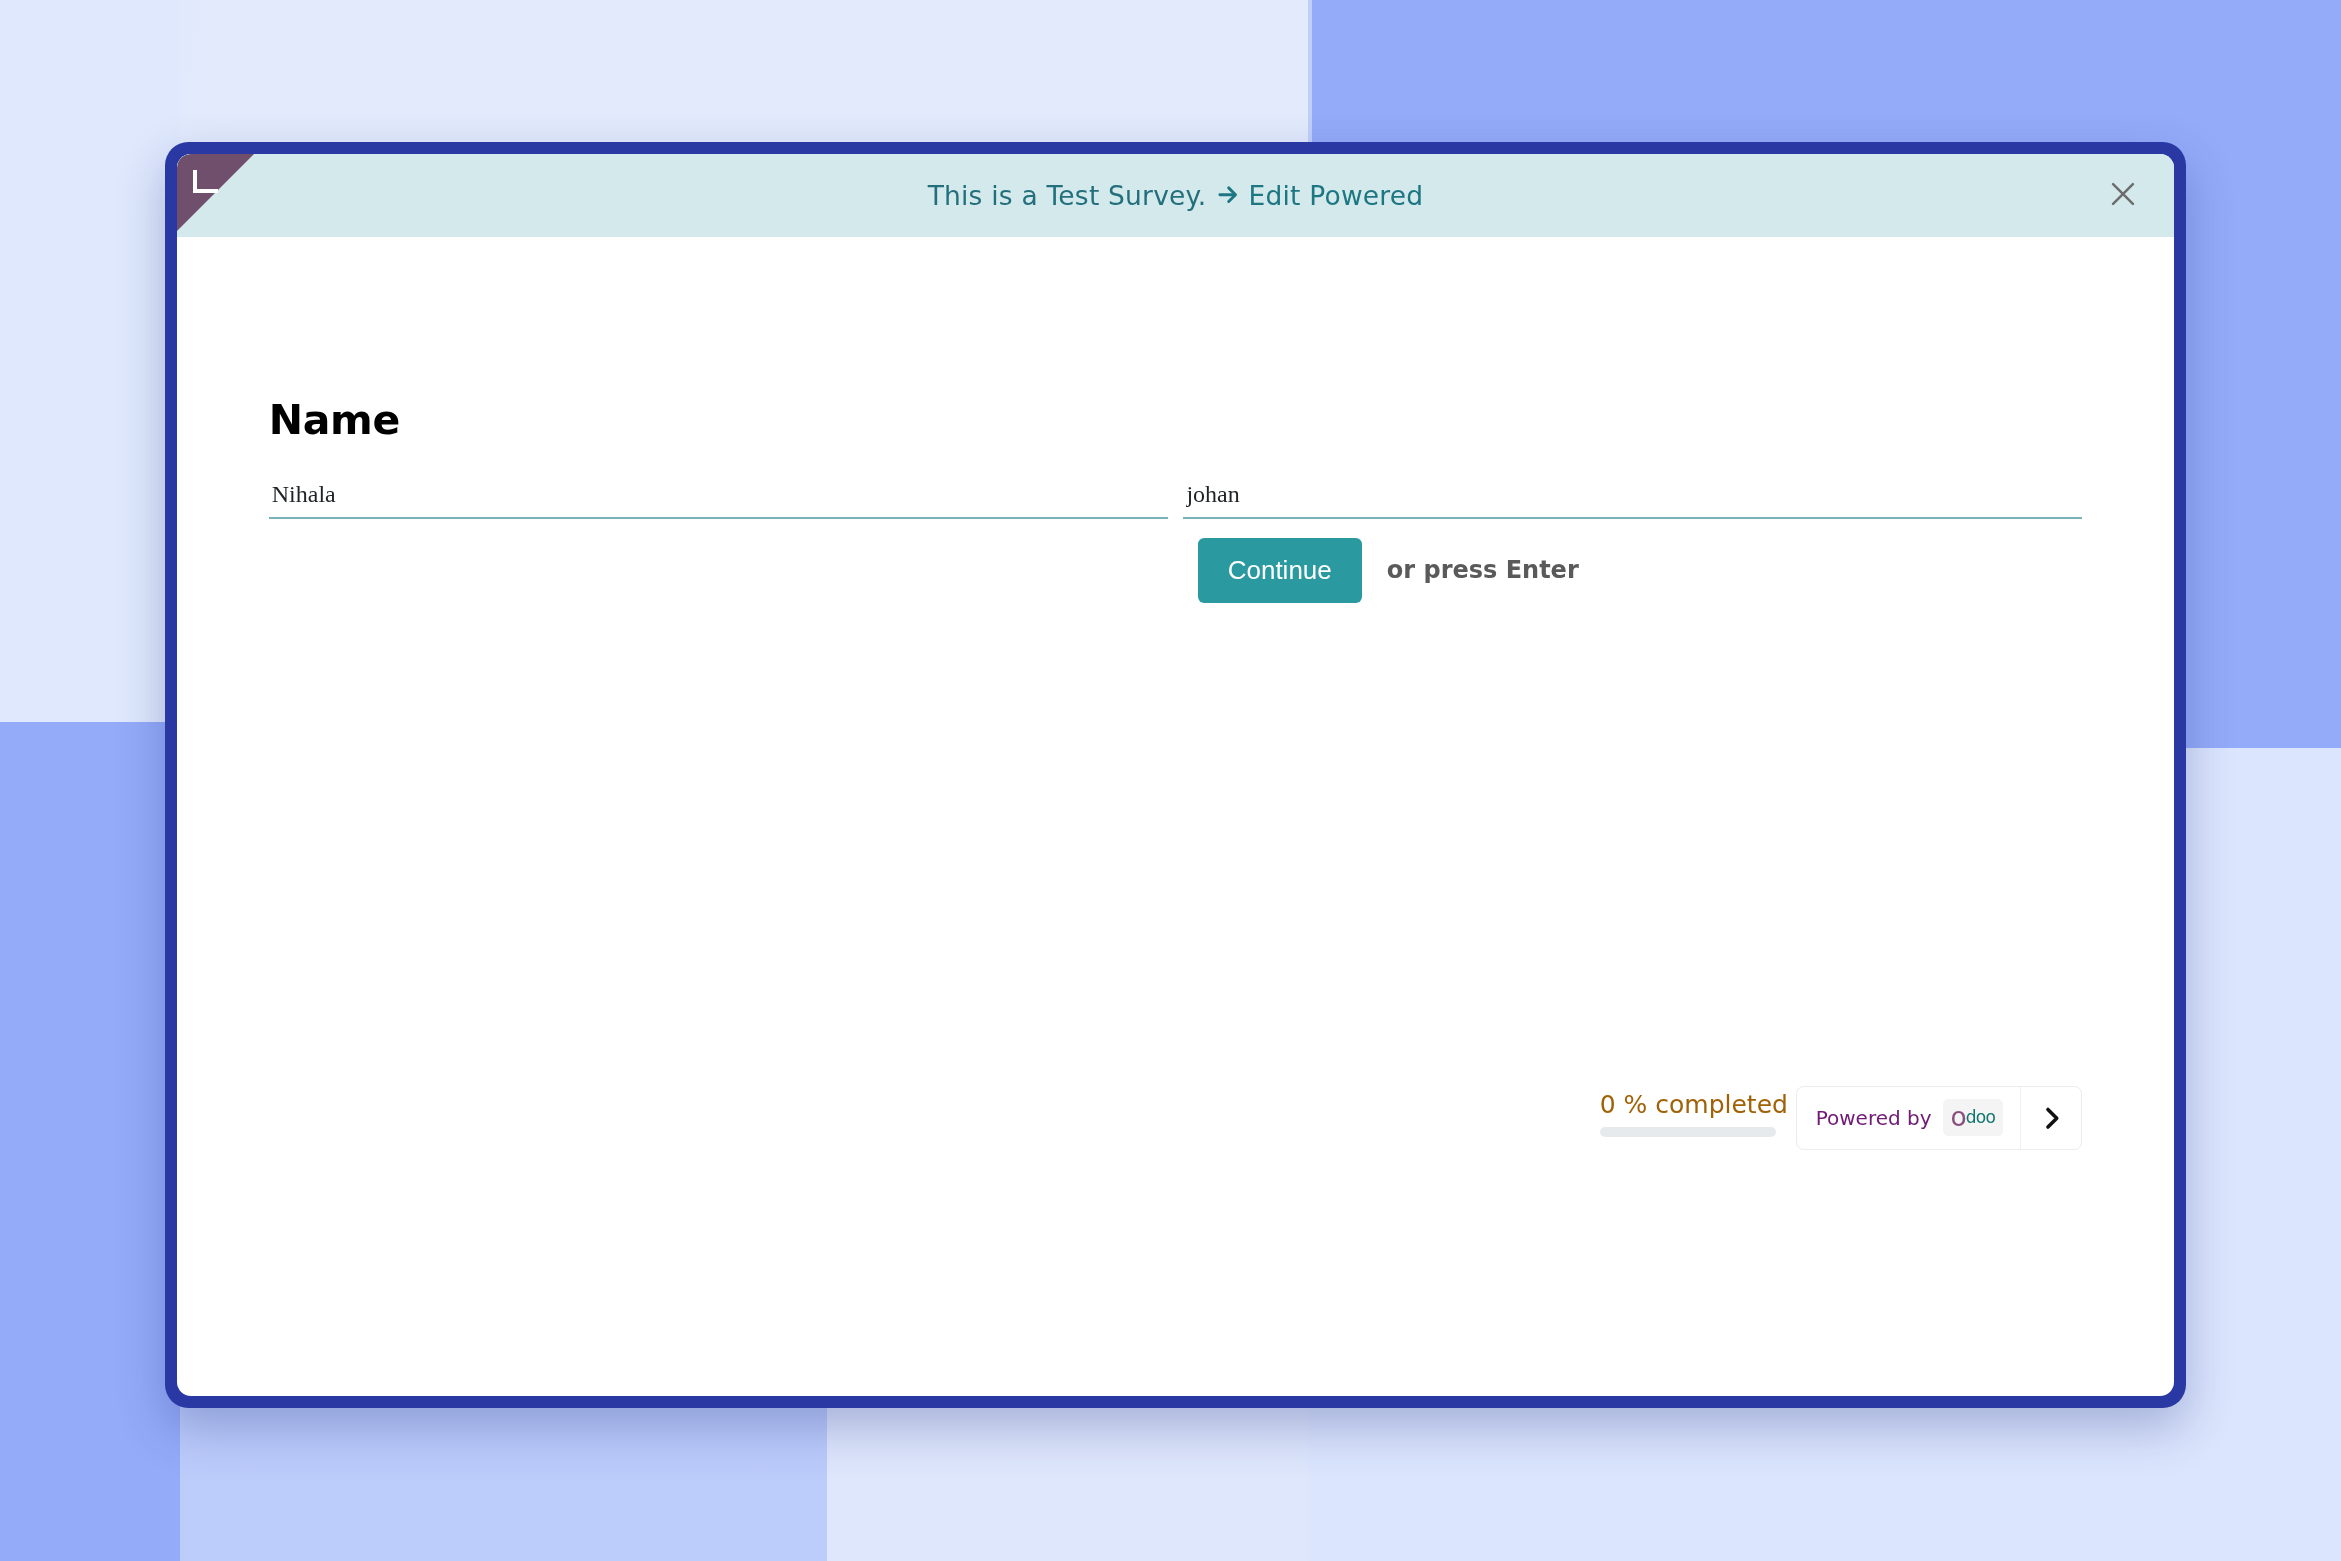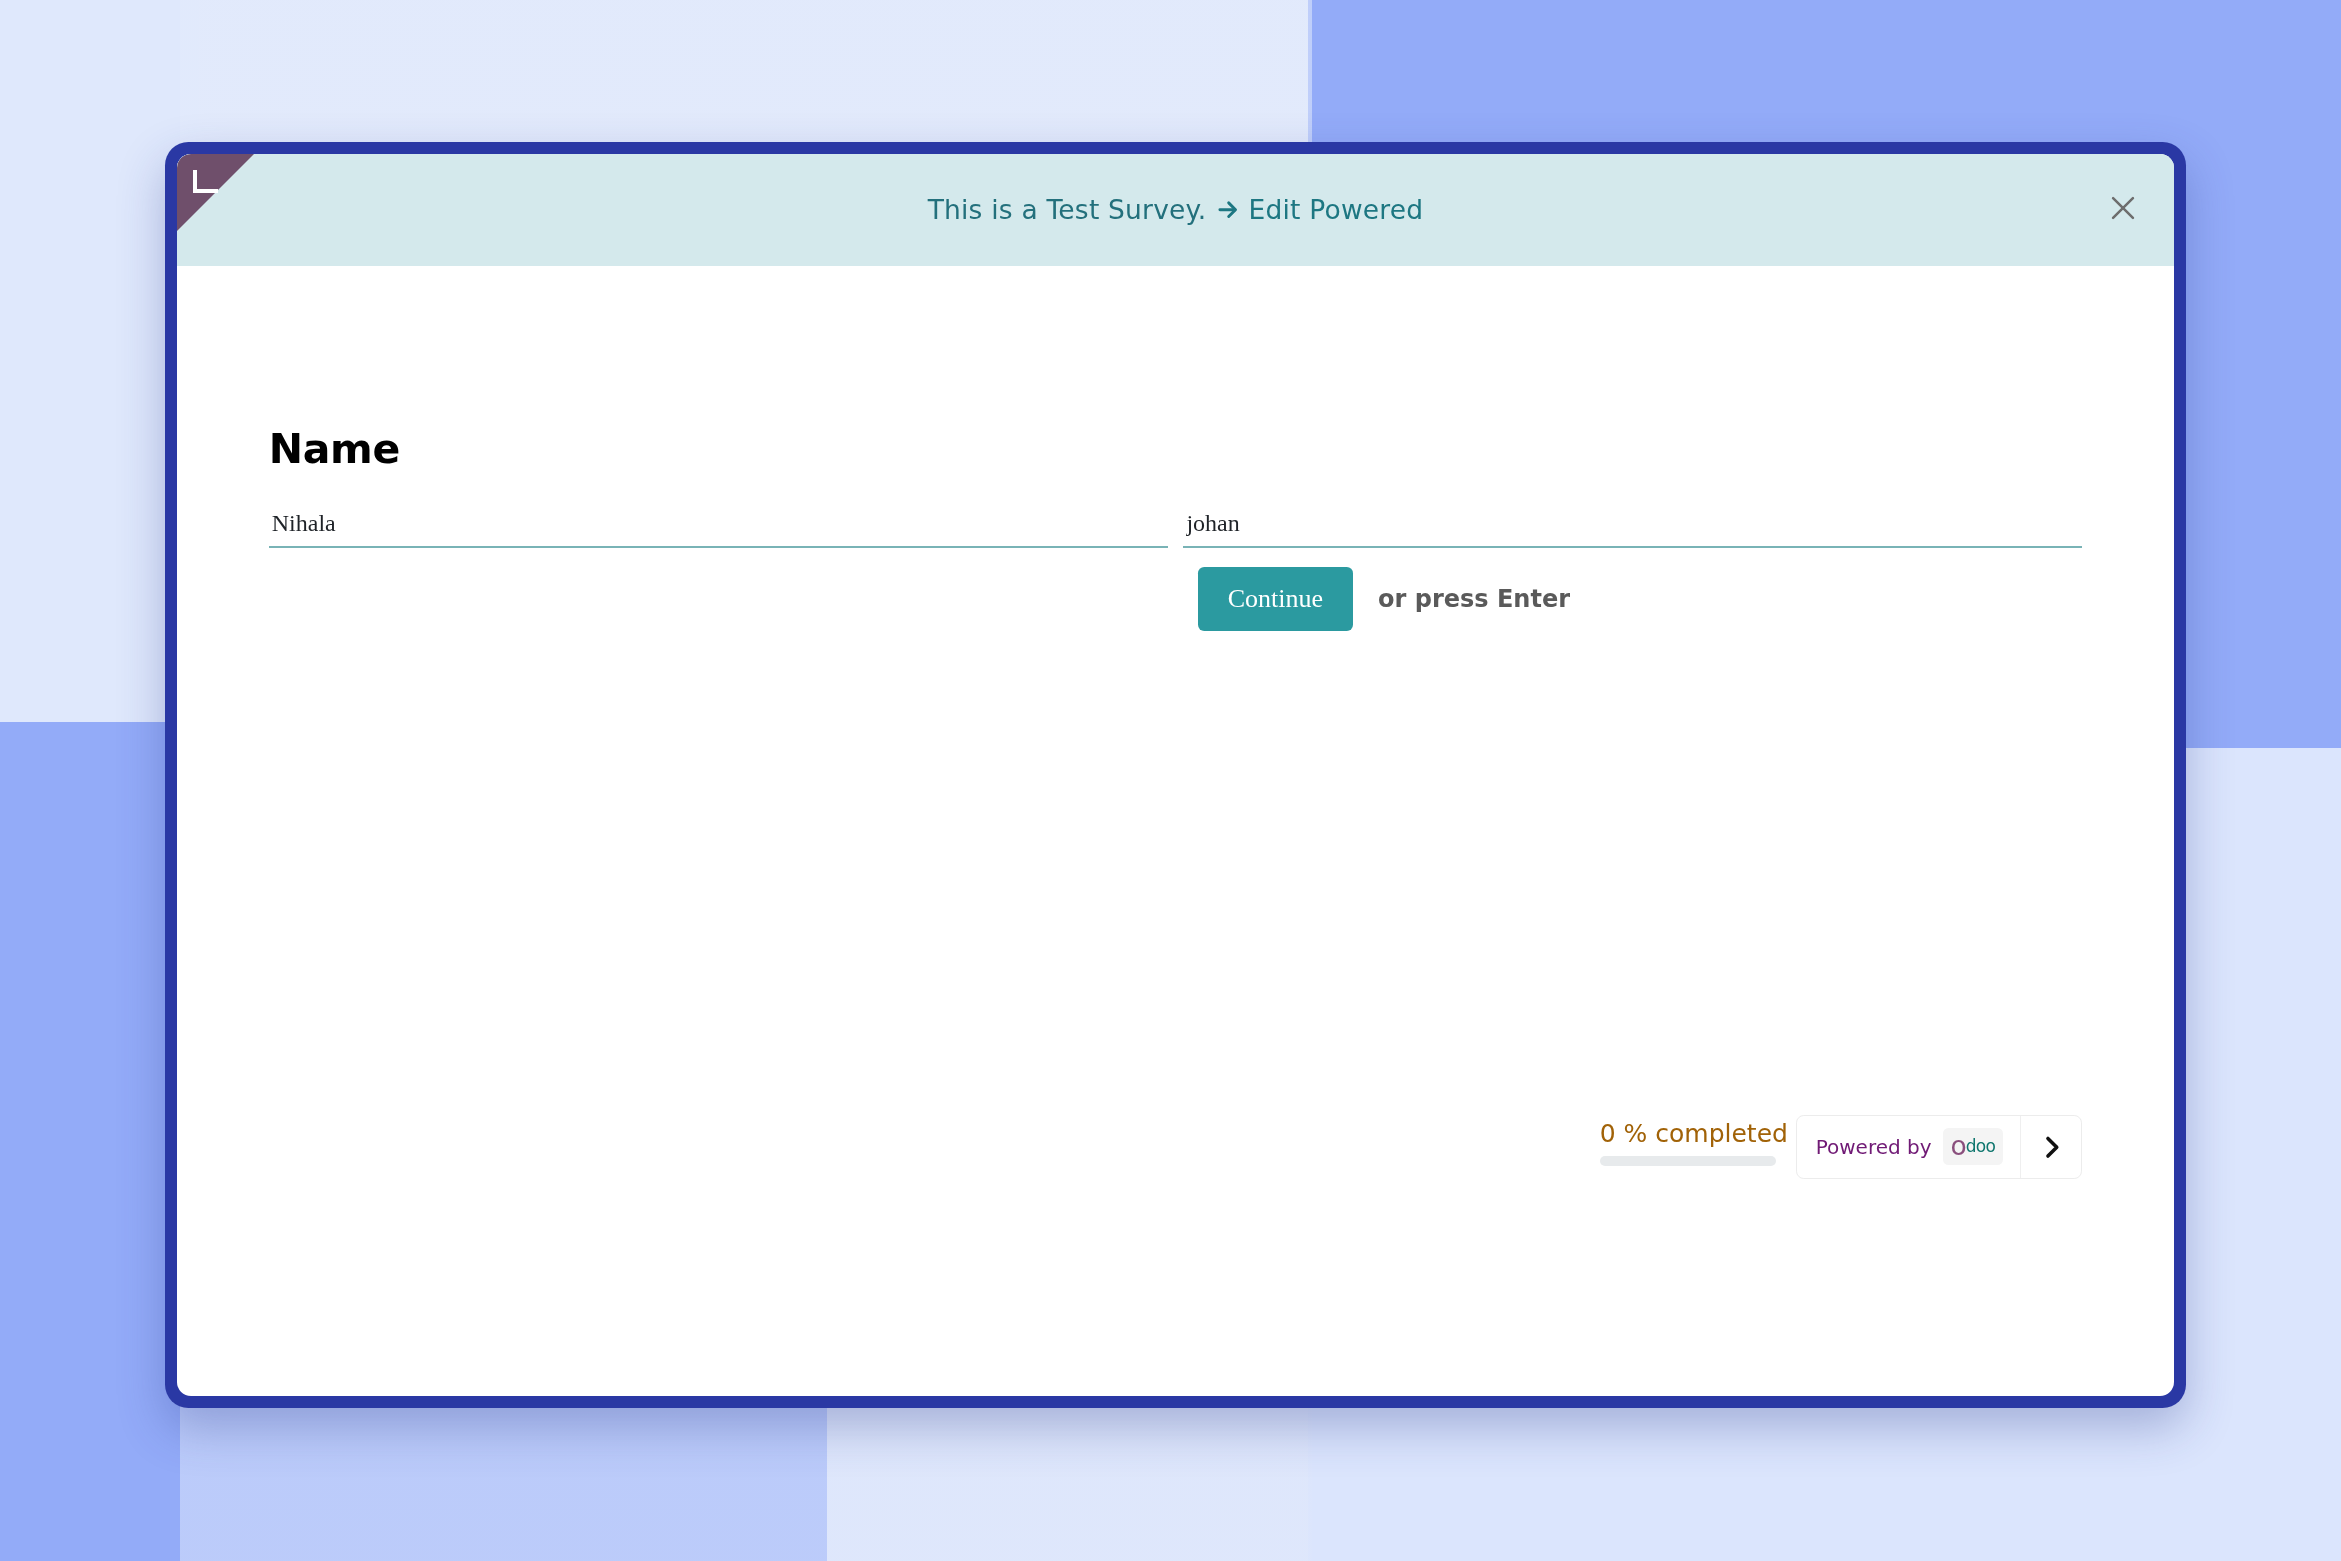--- a/index.html
+++ b/index.html
@@ -84,21 +84,21 @@
     width: 100%;
     height: 100%;
     background: #ffffff;
     border-radius: 14px;
     overflow: hidden;
   }
 
   
   #modal-header {
     position: relative;
-    height: 112px;
+    height: 83px;
     background: #d4e9ec;
     display: flex;
     align-items: center;
     justify-content: center;
   }
   #header-text-wrap {
     display: flex;
     align-items: center;
     gap: 11px;
     font-size: 26.5px;
@@ -203,21 +203,21 @@
     display: flex;
     align-items: center;
     gap: 25px;
     padding-left: 929px;
   }
   #continue-button {
     background: #2b9aa0;
     color: #ffffff;
     border: none;
     border-radius: 6.2px;
-    font-family: Liberation Serif, serif;
+    font-family: Liberation Sans, sans-serif;
     font-size: 26px;
     padding: 17px 30px;
     cursor: pointer;
   }
   #press-enter-hint {
     font-size: 24px;
     font-weight: bold;
     color: #5a5a5a;
   }
 

